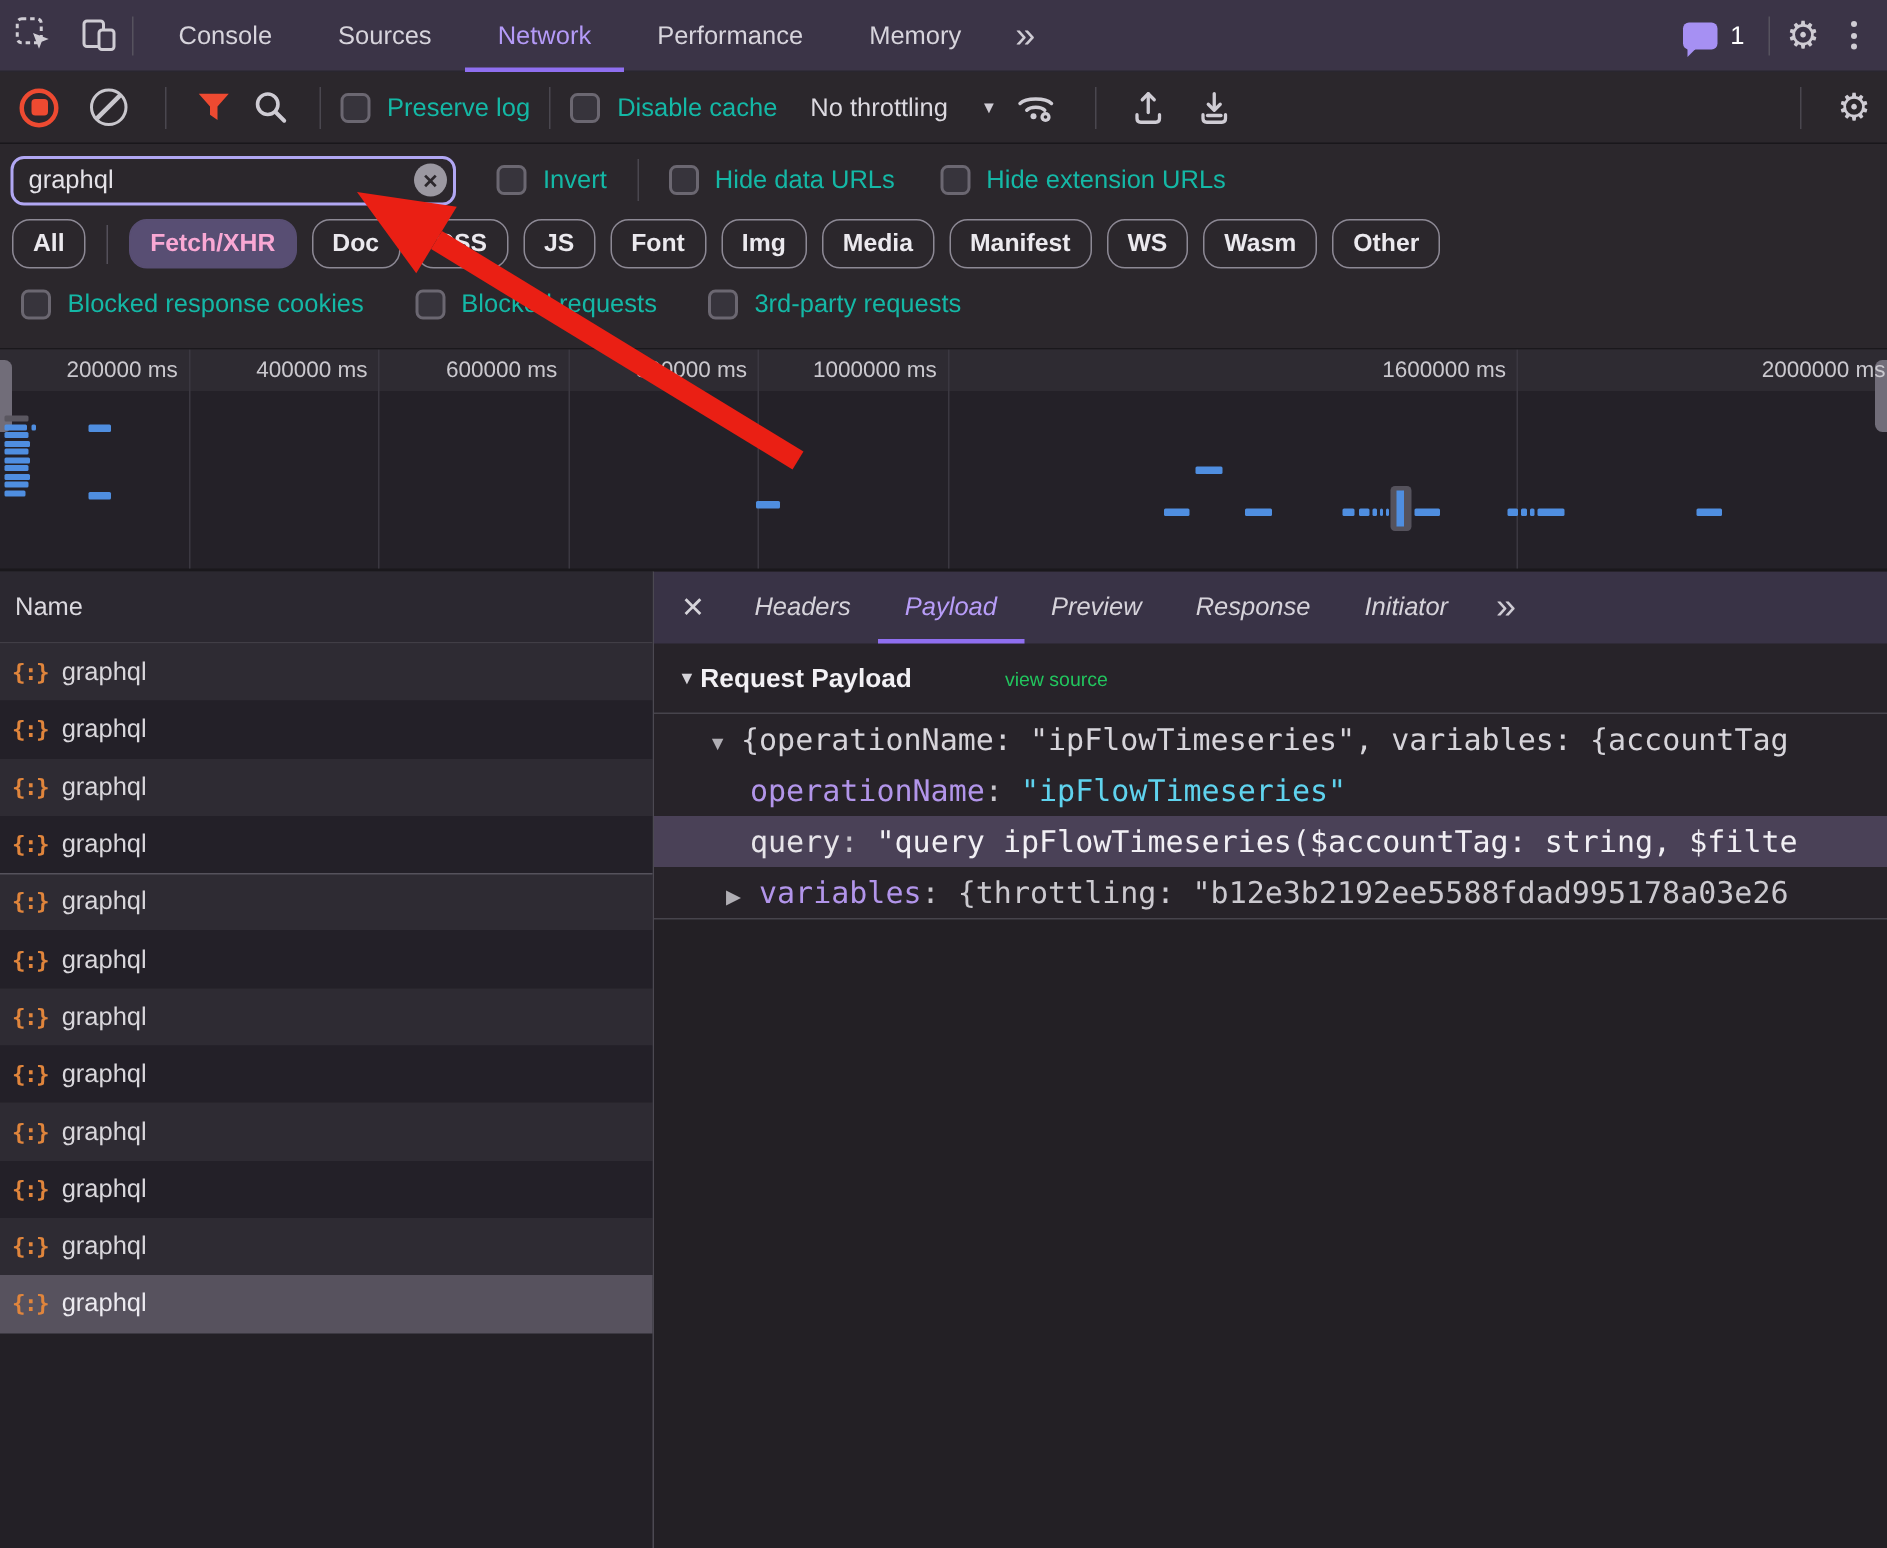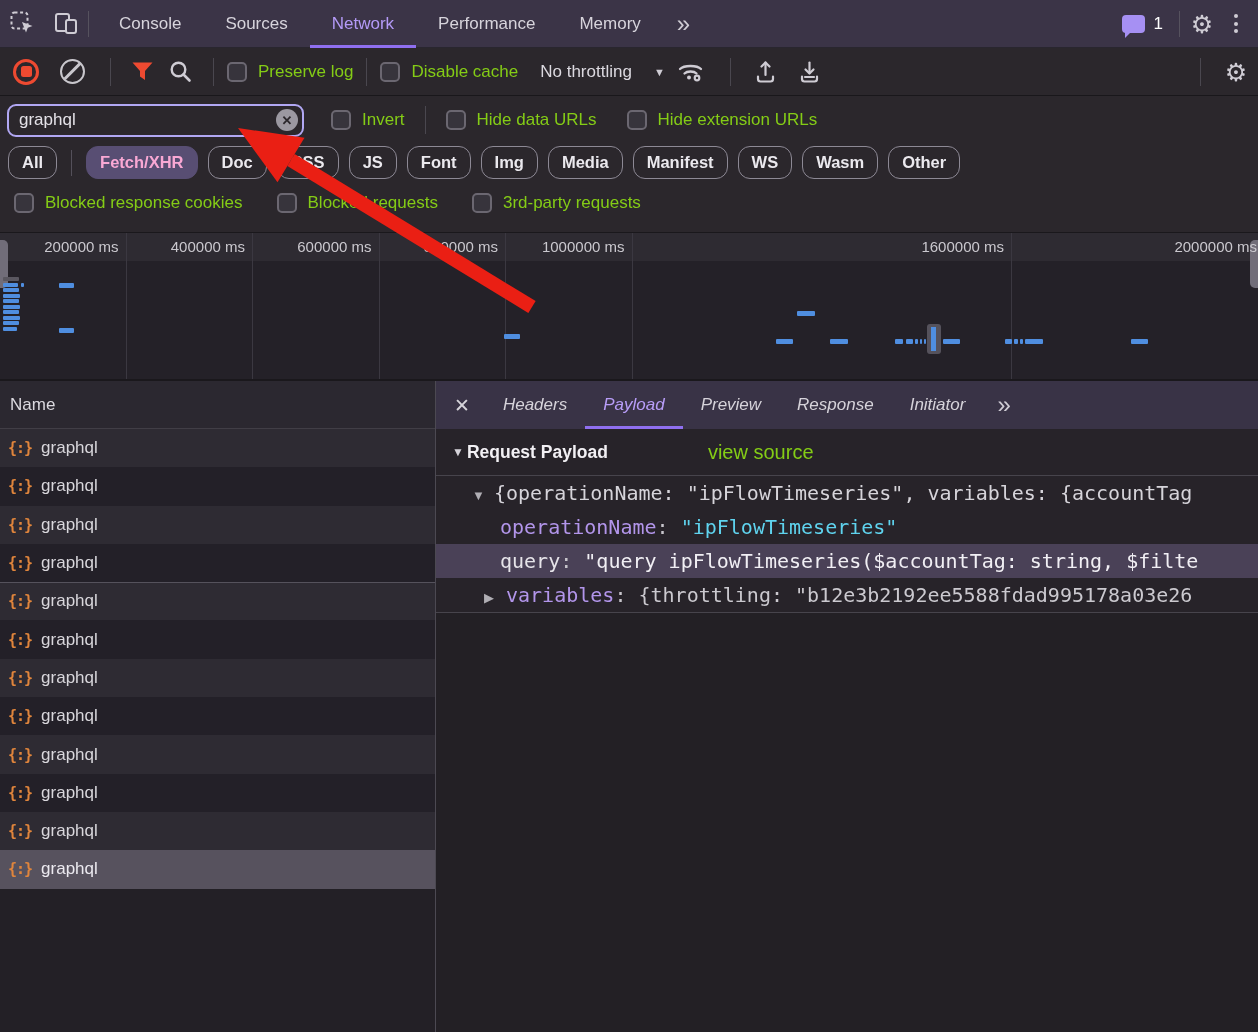--- a/index.html
+++ b/index.html
@@ -30,21 +30,21 @@
   
   .nettoolbar { position:absolute; top:48px; left:0; width:1258px; height:48px;
     background:#2b272c; display:flex; align-items:center; border-bottom:1px solid #19171b; }
   .rec-btn { width:26px; height:26px; border:3px solid #ee4a31; border-radius:50%;
     display:flex; align-items:center; justify-content:center; margin:0 9px 0 13px; cursor:pointer; }
   .rec-btn i { width:11px; height:11px; background:#ee4a31; border-radius:2.5px; }
   .clear-btn { width:25px; height:25px; border:2.5px solid #c9c7cd; border-radius:50%; position:relative; margin:0 12px; cursor:pointer; }
   .clear-btn::after { content:""; position:absolute; left:9px; top:-1px; width:2.5px; height:22px; background:#c9c7cd; transform:rotate(45deg); }
   .tsep { width:1px; height:28px; background:#4a474f; margin:0 13px; }
   .checkbox { width:20px; height:20px; border:2px solid #6b6771; border-radius:5px; background:#37343c; flex:none; cursor:pointer; }
-  .cb-label { font-size:17px; color:#84cc16; margin-left:11px; cursor:default; }
+  .cb-label { font-size:17px; color:#14b8a6; margin-left:11px; cursor:default; }
   .throttle { display:flex; align-items:center; margin-left:22px; cursor:pointer; }
   .throttle .val { font-size:17px; color:#dcd9e0; }
   .throttle .caret { font-size:11px; color:#cfccd4; margin-left:22px; }
 
   
   .filters { position:absolute; top:96px; left:0; width:1258px; height:137px; background:#2b272c; border-bottom:1px solid #1a181c; }
   .f-row1 { position:absolute; top:7px; left:0; width:100%; height:34px; display:flex; align-items:center; }
   .filter-box { position:relative; margin-left:7px; width:297px; height:33px; }
   .filter-box input { width:100%; height:100%; background:transparent; border:2px solid #b1a7f3; border-radius:9px;
     color:#e4e2e8; font-size:17px; font-family:"Liberation Sans",sans-serif; padding:0 36px 0 10px; outline:none; }
@@ -85,21 +85,21 @@
 
   
   .drawer { flex:1; height:100%; display:flex; flex-direction:column; background:#272329; overflow:hidden; }
   .drawer-tabs { height:48px; background:#393346; display:flex; align-items:center; flex:none; }
   .close-x { font-size:19px; color:#d6d4da; padding:0 15px 0 18px; cursor:pointer; }
   .dtab { height:48px; line-height:48px; padding:0 18px; font-size:17px; color:#d6d3da; cursor:pointer; }
   .dtab.selected { color:#b89df8; box-shadow:inset 0 -3px 0 #8f6ff0; }
   .payload-header { height:47px; display:flex; align-items:center; border-bottom:1px solid #47444c; padding-left:16px; flex:none; }
   .pl-tri { font-size:12px; color:#d5d3d9; margin-right:3px; }
   .pl-title { font-size:17.5px; font-weight:bold; color:#f2f0f4; }
-  .view-source { font-size:20px; color:#84cc16; margin-left:100px; cursor:pointer; }
+  .view-source { font-size:13px; color:#22c55e; margin-left:62px; cursor:pointer; }
   .pl-rows { flex:none; }
   .pl-row { height:34px; line-height:34px; white-space:nowrap; overflow:hidden;
     font-family:"DejaVu Sans Mono",monospace; font-size:20px; color:#d6d4da; }
   .pl-row .arrow { font-size:13px; color:#b0aeb4; display:inline-block; width:22px; font-family:"Liberation Sans",sans-serif; }
   .pl-row.summary { padding-left:36px; }
   .pl-row.kv { padding-left:64px; }
   .pl-row.kv.has-arrow { padding-left:48px; }
   .pl-key { color:#b295ea; }
   .pl-sep { color:#c7c5cb; }
   .pl-val-string { color:#5fd3ee; }

